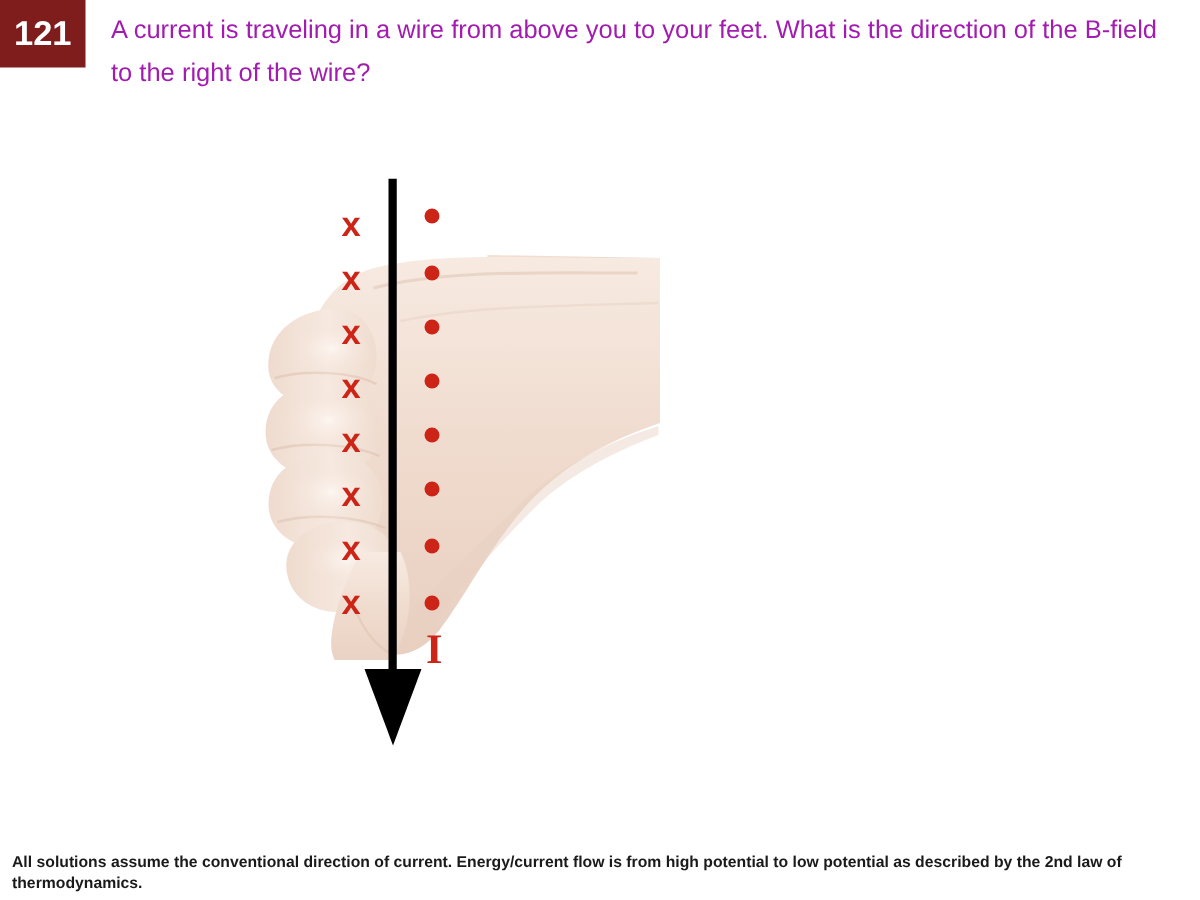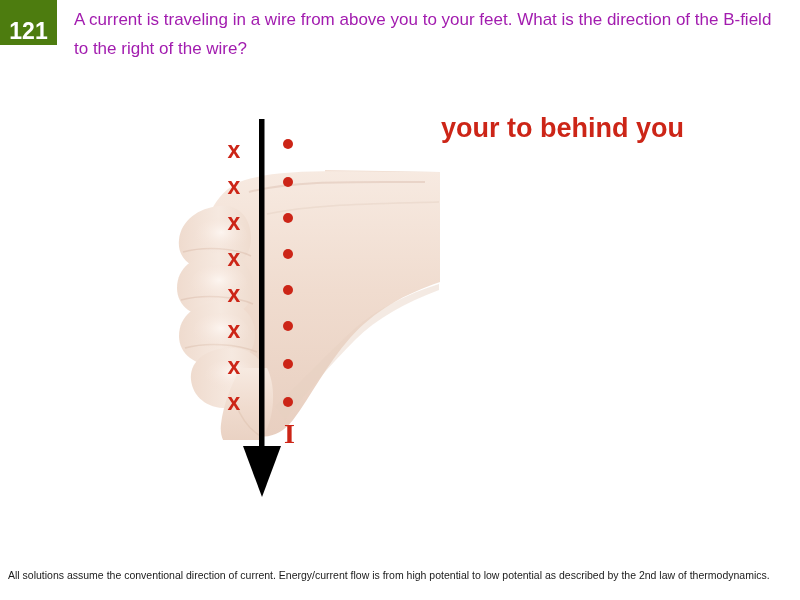--- a/index.html
+++ b/index.html
@@ -22,23 +22,23 @@
     left: 0;
     width: 800px;
     height: 75px;
   }
   #question-number-badge {
     position: absolute;
     left: 0;
     top: 0;
     width: 57px;
     height: 45px;
-    background: #4d7c0f;
+    background: #7f1d1d;
     display: flex;
-    align-items: flex-end;
+    align-items: center;
     justify-content: center;
   }
   #question-number-badge .num {
     color: #ffffff;
     font-size: 23px;
     font-weight: bold;
     font-family: "Liberation Sans", sans-serif;
     letter-spacing: 0px;
   }
   #question-text {
@@ -148,36 +148,36 @@
   
   #footer-note {
     position: absolute;
     left: 8px;
     top: 568px;
     width: 784px;
     font-size: 10.5px;
     line-height: 14px;
     color: #1a1a1a;
     font-family: "Liberation Sans", sans-serif;
+    font-weight: bold;
   }
 </style>
 </head>
 <body>
 
 <div id="slide-header">
   <div id="question-number-badge">
     <span class="num">121</span>
   </div>
   <div id="question-text">A current is traveling in a wire from above you to your feet. What is the direction of the B-field to the right of the wire?</div>
 </div>
 
 <div id="diagram-stage">
 
   <div id="answer-text">
-    <span class="line">your to behind you</span>
   </div>
 
   <div id="hand-figure">
     <svg width="270" height="270" viewBox="0 0 270 270" xmlns="http://www.w3.org/2000/svg">
       <defs>
         <linearGradient id="skinV" x1="0" y1="0" x2="0" y2="1">
           <stop offset="0%" stop-color="#f7eae1"></stop>
           <stop offset="45%" stop-color="#f0dccf"></stop>
           <stop offset="100%" stop-color="#e8cfc0"></stop>
         </linearGradient>

